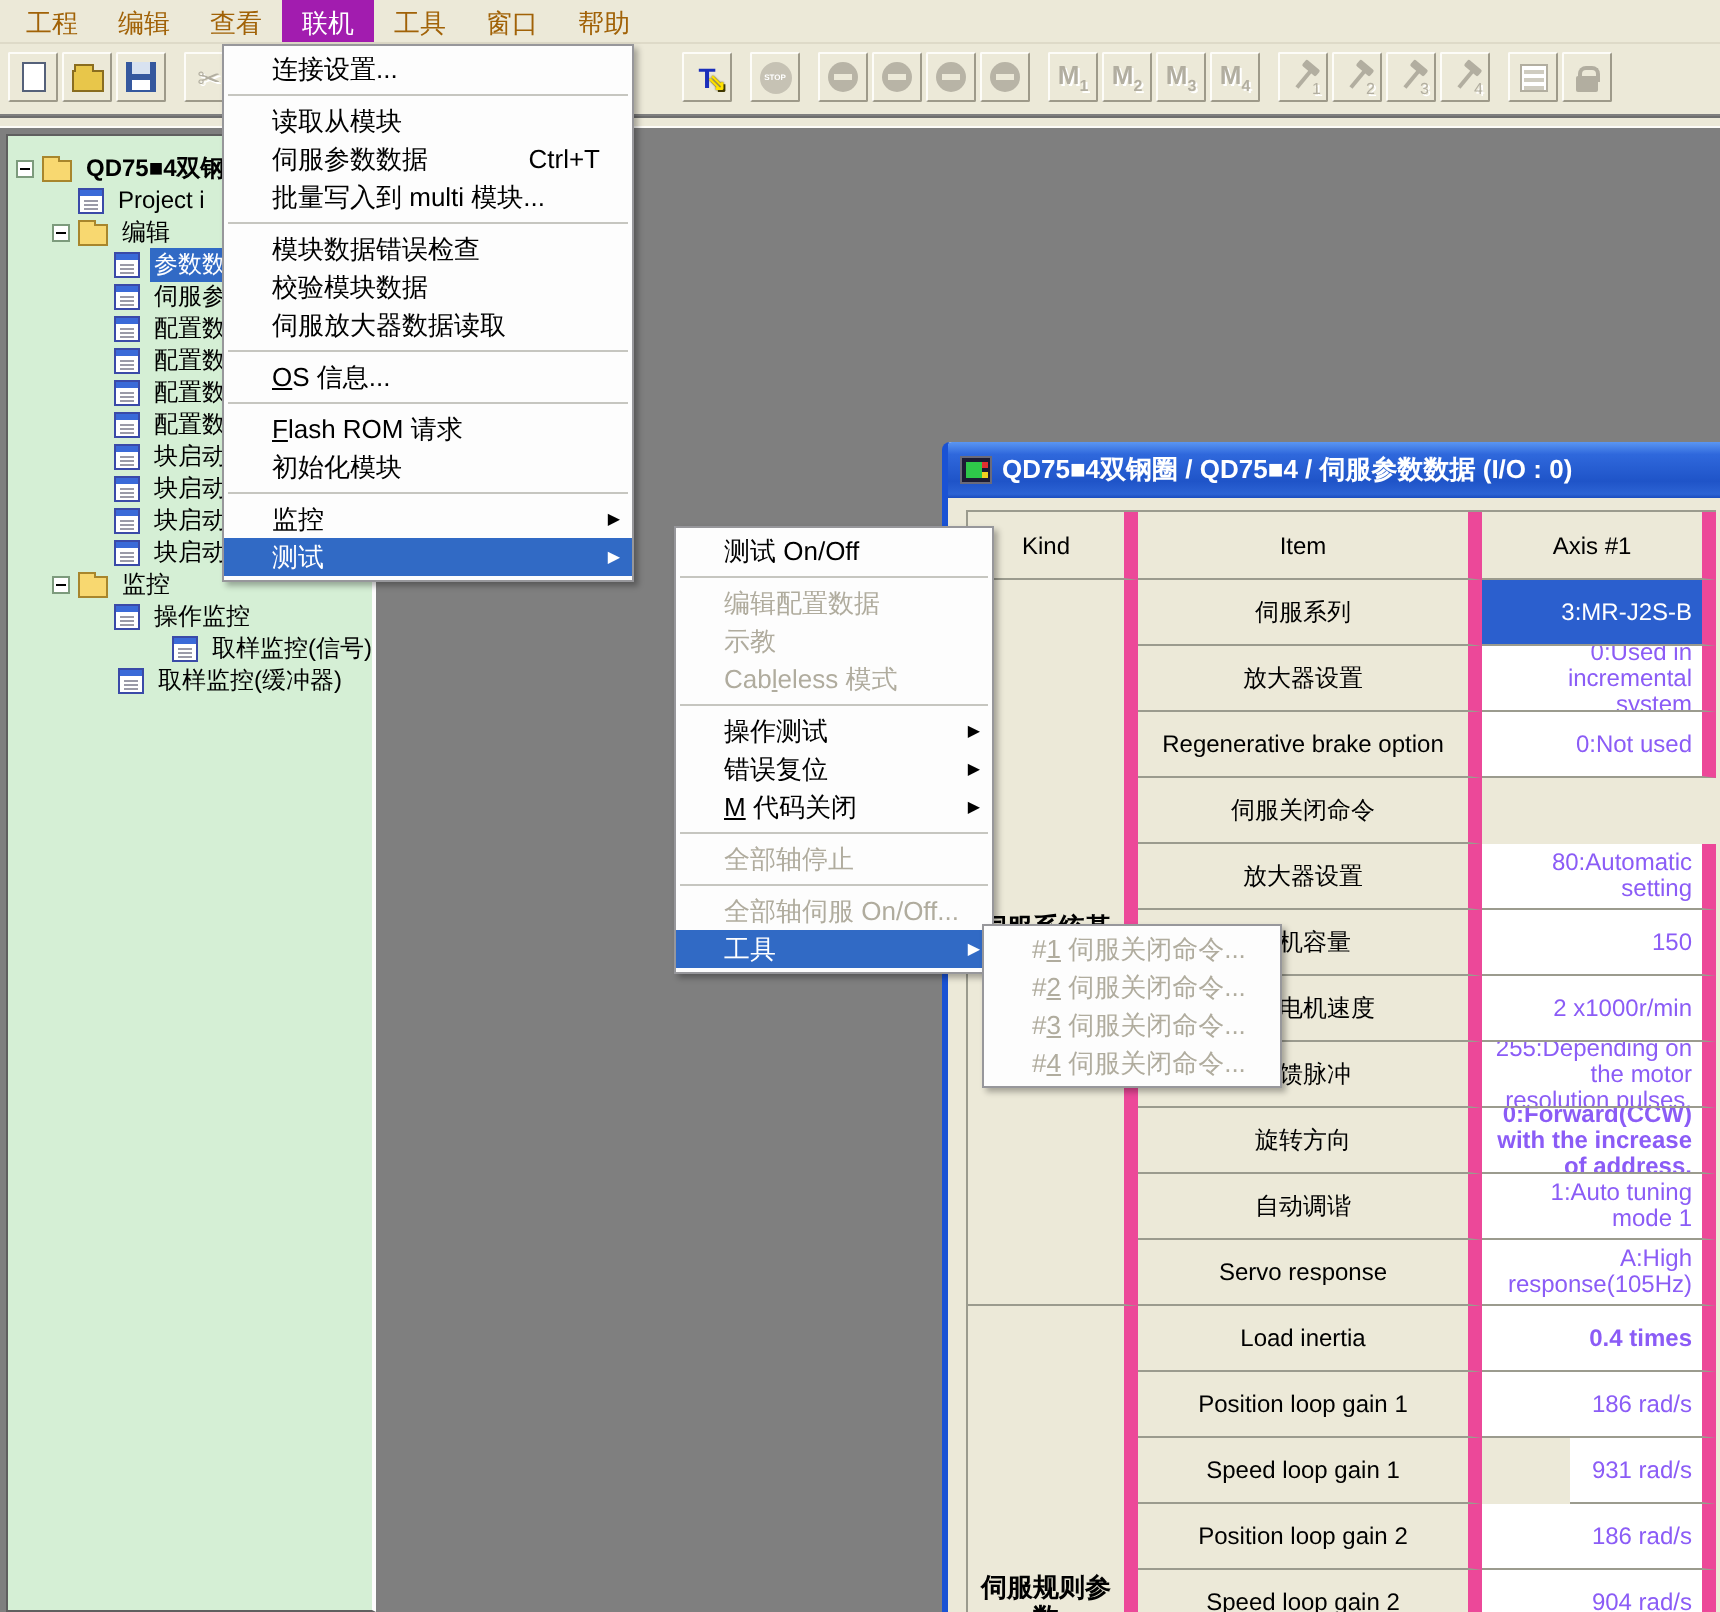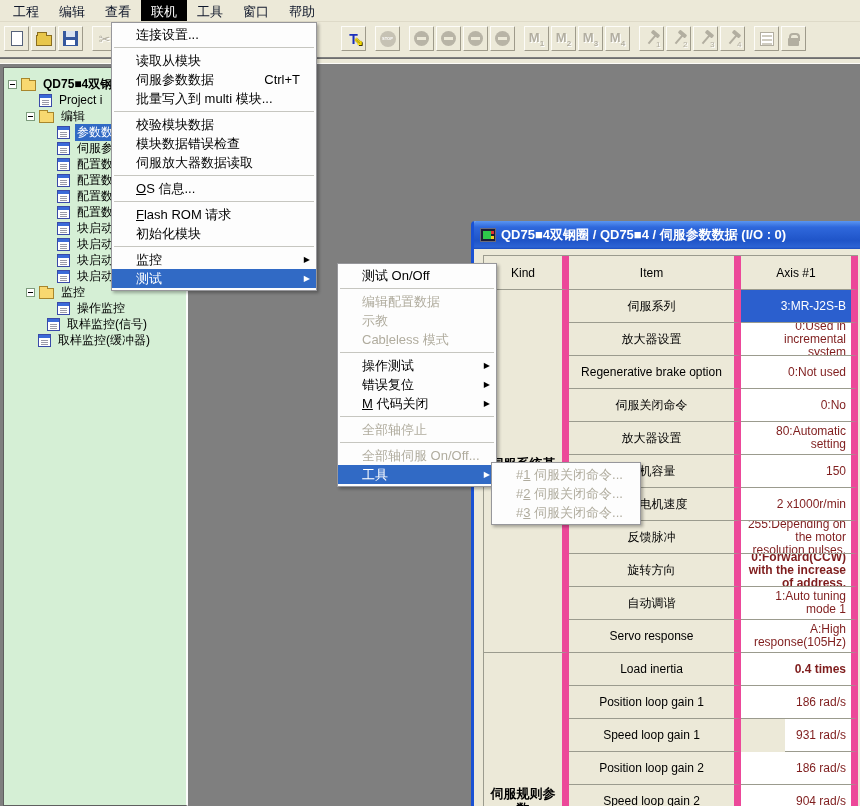--- a/index.html
+++ b/index.html
@@ -1,22 +1,22 @@
 <!DOCTYPE html>
 <html><head>
 <meta charset="utf-8">
 <style>
   * { box-sizing: border-box; margin: 0; padding: 0; }
   html,body { width:860px; height:806px; overflow:hidden; }
   body { position:relative; font-family:"Liberation Sans",sans-serif; background:#ece9d8; font-size:13px; }
 
   
   .menubar { height:22px; display:flex; align-items:stretch; background:#ece9d8; border-bottom:1px solid #dedac8; padding-left:3px; }
-  .mb-item { padding:3px 10px 2px 10px; color:#0f172a; }
-  .mb-item.active { background:#000000; color:#fff; }
+  .mb-item { padding:3px 10px 2px 10px; color:#a16207; }
+  .mb-item.active { background:#a21caf; color:#fff; }
 
   
   .toolbar { position:absolute; top:22px; left:0; right:0; height:35px; background:#ece9d8; }
   .tb-group { position:absolute; top:4px; display:flex; align-items:center; }
   .tb-btn { width:25px; height:25px; background:#ece9d8; border:1px solid; border-color:#fdfcf8 #9e9a8a #9e9a8a #fdfcf8; border-radius:1px; display:flex; align-items:center; justify-content:center; margin-right:2px; position:relative; }
   .tb-sep { width:7px; height:24px; }
   .g { color:#b2aea0; text-shadow:1px 1px 0 #fff; }
   
   .ic-new { width:12px; height:15px; background:#fff; border:1px solid #55617a; }
   .ic-open { width:16px; height:11px; background:#e8c64a; border:1px solid #8a6d1f; position:relative; margin-top:3px; }
@@ -63,21 +63,21 @@
   .param-window { position:absolute; left:471px; top:164px; width:400px; height:740px; background:#ece9d8; border:3px solid #1a52d4; border-top:none; border-radius:4px 4px 0 0; z-index:3; }
   .win-title { height:28px; display:flex; align-items:center; padding:0 6px; color:#fff; font-weight:bold; font-size:13px; border-radius:2px 2px 0 0;
     background:linear-gradient(180deg,#5a96f2 0%,#2f68dc 22%,#1f54c8 70%,#2c63d4 93%,#1a4cbe 100%); }
   .win-icon { width:16px; height:14px; background:#1c1c34; border:1px solid #6a6a7a; position:relative; margin-right:5px; flex:none; }
   .win-icon::before { content:""; position:absolute; left:2px; top:2px; width:8px; height:8px; background:#2ec84a; }
   .win-icon::after { content:""; position:absolute; right:1px; top:2px; width:3px; height:3px; background:#e23030; box-shadow:0 5px 0 #f0d020; }
   .table-wrap { margin:6px 0 0 9px; }
   #param-grid { display:grid; grid-template-columns:85px 172px 117px; grid-template-rows:34px repeat(20,33px); width:375px; border-top:1px solid #9b9b8e; border-left:1px solid #9b9b8e; font-size:12px; }
   .cell { border-right:7px solid #ec4899; border-bottom:1px solid #9b9b8e; display:flex; align-items:center; justify-content:center; background:#ece9d8; text-align:center; padding:0 2px; overflow:hidden; }
   .kind-cell { font-weight:bold; font-size:13px; line-height:15px; }
-  .value-cell { background:#fff; color:#7f1d1d; justify-content:flex-end; text-align:right; padding:0 5px; line-height:13px; }
+  .value-cell { background:#fff; color:#8b5cf6; justify-content:flex-end; text-align:right; padding:0 5px; line-height:13px; }
   .value-cell.sel { background:#2b5fce; color:#fff; }
 
   
   .menu { position:absolute; background:#fdfdfd; border:1px solid #97979b; box-shadow:2px 2px 3px rgba(0,0,0,.30); padding:2px 0; z-index:20; font-size:13px; }
   .menu-item { height:19px; display:flex; align-items:center; padding:0 16px 0 24px; white-space:nowrap; position:relative; color:#000; }
   .menu-item.disabled { color:#b0ac9e; }
   .menu-item.selected { background:#316ac5; color:#fff; }
   .mi-shortcut { margin-left:auto; padding-left:20px; }
   .mi-arrow { position:absolute; right:6px; top:5px; font-size:8px; }
   .menu-sep { height:1px; background:#c6c6c0; margin:3px 2px; }
@@ -239,25 +239,25 @@
       </div>
       <div class="tree-row" style="padding-left: 22px;">
         <span class="expand-box"></span>
         <span class="folder-icon"></span>
         <span class="tree-label">监控</span>
       </div>
       <div class="tree-row" style="padding-left: 53px;">
         <span class="doc-icon"></span>
         <span class="tree-label">操作监控</span>
       </div>
-      <div class="tree-row" style="padding-left: 43px;">
+      <div class="tree-row" style="padding-left: 82px;">
         <span class="doc-icon"></span>
         <span class="tree-label">取样监控(信号)</span>
       </div>
-      <div class="tree-row" style="padding-left: 34px;">
+      <div class="tree-row" style="padding-left: 55px;">
         <span class="doc-icon"></span>
         <span class="tree-label">取样监控(缓冲器)</span>
       </div>
     </div>
 
   <div class="param-window">
     <div class="win-title">
       <span class="win-icon"></span>
       <span>QD75■4双钢圈 / QD75■4 / 伺服参数数据 (I/O : 0)</span>
     </div>
@@ -268,21 +268,20 @@
           <div class="cell" style="grid-area: 1 / 3;">Axis #1</div>
           <div class="cell kind-cell" style="grid-area: 2 / 1 / span 11;">伺服系统基本参数</div>
           <div class="cell kind-cell" style="grid-area: 13 / 1 / span 9;">伺服规则参数</div>
           <div class="cell" style="grid-area: 2 / 2;">伺服系列</div>
           <div class="cell value-cell sel" style="grid-area: 2 / 3;">3:MR-J2S-B</div>
           <div class="cell" style="grid-area: 3 / 2;">放大器设置</div>
           <div class="cell value-cell" style="grid-area: 3 / 3;">0:Used in incremental system</div>
           <div class="cell" style="grid-area: 4 / 2;">Regenerative brake option</div>
           <div class="cell value-cell" style="grid-area: 4 / 3;">0:Not used</div>
           <div class="cell" style="grid-area: 5 / 2;">伺服关闭命令</div>
-          <div class="cell value-cell" style="grid-area: 5 / 3;">0:No</div>
           <div class="cell" style="grid-area: 6 / 2;">放大器设置</div>
           <div class="cell value-cell" style="grid-area: 6 / 3;">80:Automatic setting</div>
           <div class="cell" style="grid-area: 7 / 2;">电机容量</div>
           <div class="cell value-cell" style="grid-area: 7 / 3;">150</div>
           <div class="cell" style="grid-area: 8 / 2;">伺服电机速度</div>
           <div class="cell value-cell" style="grid-area: 8 / 3;">2 x1000r/min</div>
           <div class="cell" style="grid-area: 9 / 2;">反馈脉冲</div>
           <div class="cell value-cell" style="grid-area: 9 / 3;">255:Depending on the motor resolution pulses.</div>
           <div class="cell" style="grid-area: 10 / 2;">旋转方向</div>
           <div class="cell value-cell" style="grid-area: 10 / 3; font-weight: bold;">0:Forward(CCW) with the increase of address.</div>
@@ -315,24 +314,24 @@
     </div>
     <div class="menu-item">
       <span class="mi-label">伺服参数数据</span>
       <span class="mi-shortcut">Ctrl+T</span>
     </div>
     <div class="menu-item">
       <span class="mi-label">批量写入到 multi 模块...</span>
     </div>
     <div class="menu-sep"></div>
     <div class="menu-item">
+      <span class="mi-label">模块数据错误检查</span>
+    </div>
+    <div class="menu-item">
       <span class="mi-label">校验模块数据</span>
-    </div>
-    <div class="menu-item">
-      <span class="mi-label">模块数据错误检查</span>
     </div>
     <div class="menu-item">
       <span class="mi-label">伺服放大器数据读取</span>
     </div>
     <div class="menu-sep"></div>
     <div class="menu-item">
       <span class="mi-label"><u>O</u>S 信息...</span>
     </div>
     <div class="menu-sep"></div>
     <div class="menu-item">
@@ -394,13 +393,16 @@
 <div class="menu" id="tools-submenu">
     <div class="menu-item disabled">
       <span class="mi-label">#<u>1</u> 伺服关闭命令...</span>
     </div>
     <div class="menu-item disabled">
       <span class="mi-label">#<u>2</u> 伺服关闭命令...</span>
     </div>
     <div class="menu-item disabled">
       <span class="mi-label">#<u>3</u> 伺服关闭命令...</span>
     </div>
+    <div class="menu-item disabled">
+      <span class="mi-label">#<u>4</u> 伺服关闭命令...</span>
+    </div>
   </div>
 
 </body></html>

